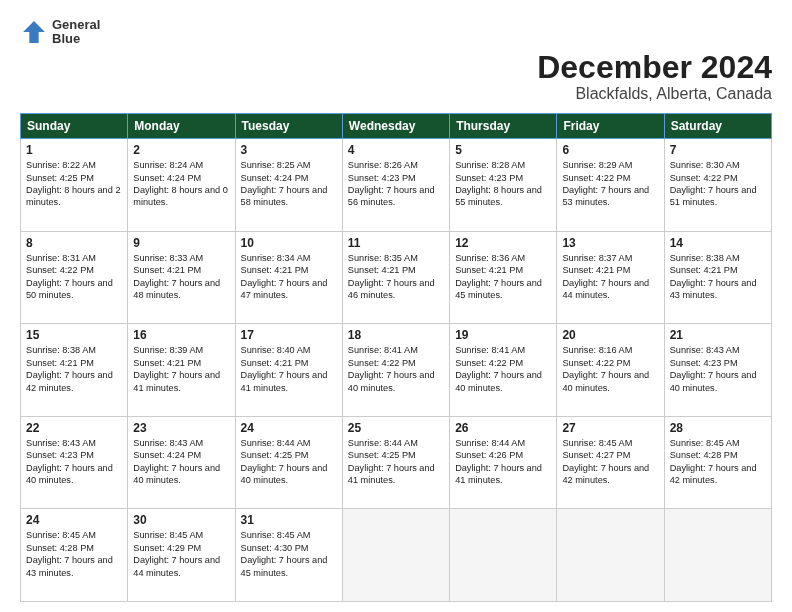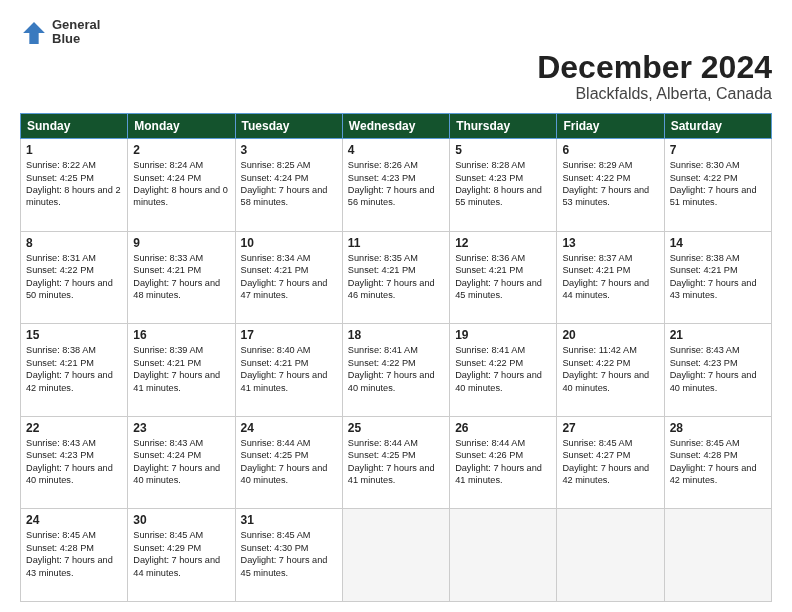--- a/index.html
+++ b/index.html
@@ -18,21 +18,21 @@
       flex-direction: column;
     }
     .header {
       display: flex;
       justify-content: space-between;
       align-items: flex-start;
       margin-bottom: 10px;
     }
     .logo {
       display: flex;
-      align-items: flex-end;
+      align-items: flex-start;
       gap: 4px;
     }
     .logo-text {
       display: flex;
       flex-direction: column;
       font-size: 13px;
       font-weight: bold;
       color: #333;
       line-height: 1.1;
     }
@@ -279,21 +279,21 @@
         <span class="day-num">19</span>
         <div class="day-info">
           <span>Sunrise: 8:41 AM</span><br>
           <span>Sunset: 4:22 PM</span><br>
           <span>Daylight: 7 hours and 40 minutes.</span>
         </div>
       </td>
           <td>
         <span class="day-num">20</span>
         <div class="day-info">
-          <span>Sunrise: 11:42 AM</span><br>
+          <span>Sunrise: 8:16 AM</span><br>
           <span>Sunset: 4:22 PM</span><br>
           <span>Daylight: 7 hours and 40 minutes.</span>
         </div>
       </td>
           <td>
         <span class="day-num">21</span>
         <div class="day-info">
           <span>Sunrise: 8:43 AM</span><br>
           <span>Sunset: 4:23 PM</span><br>
           <span>Daylight: 7 hours and 40 minutes.</span>

